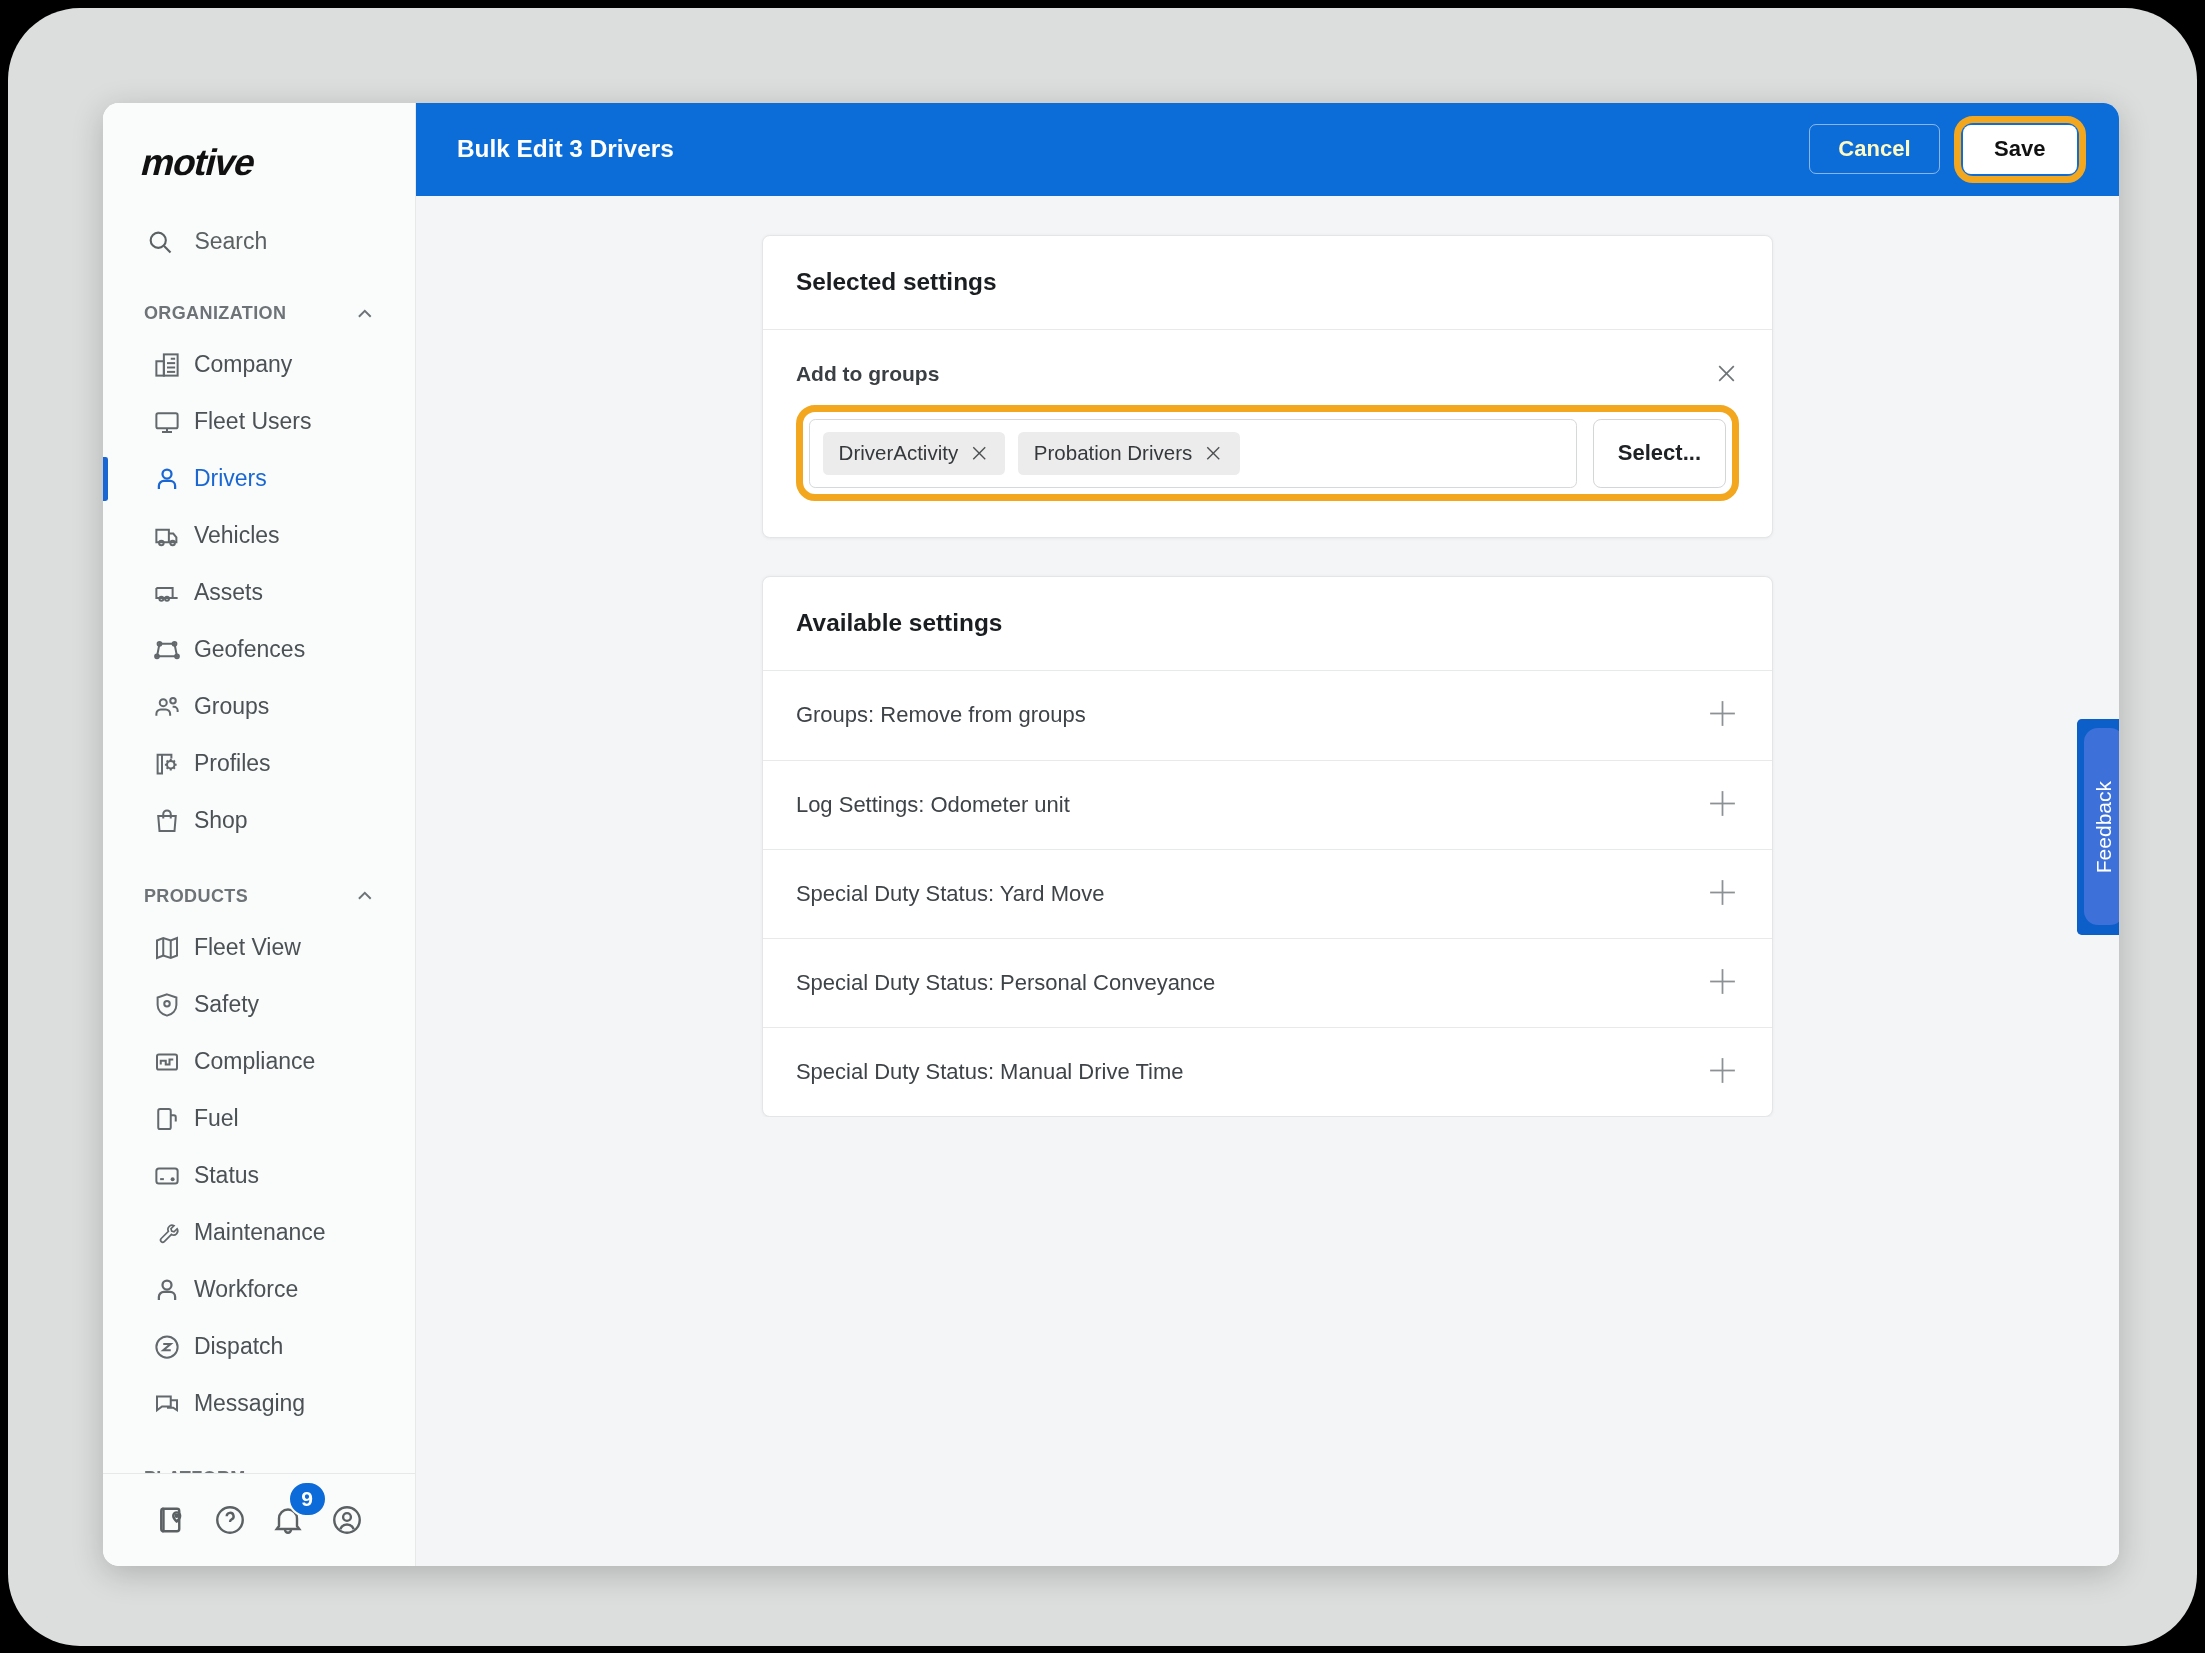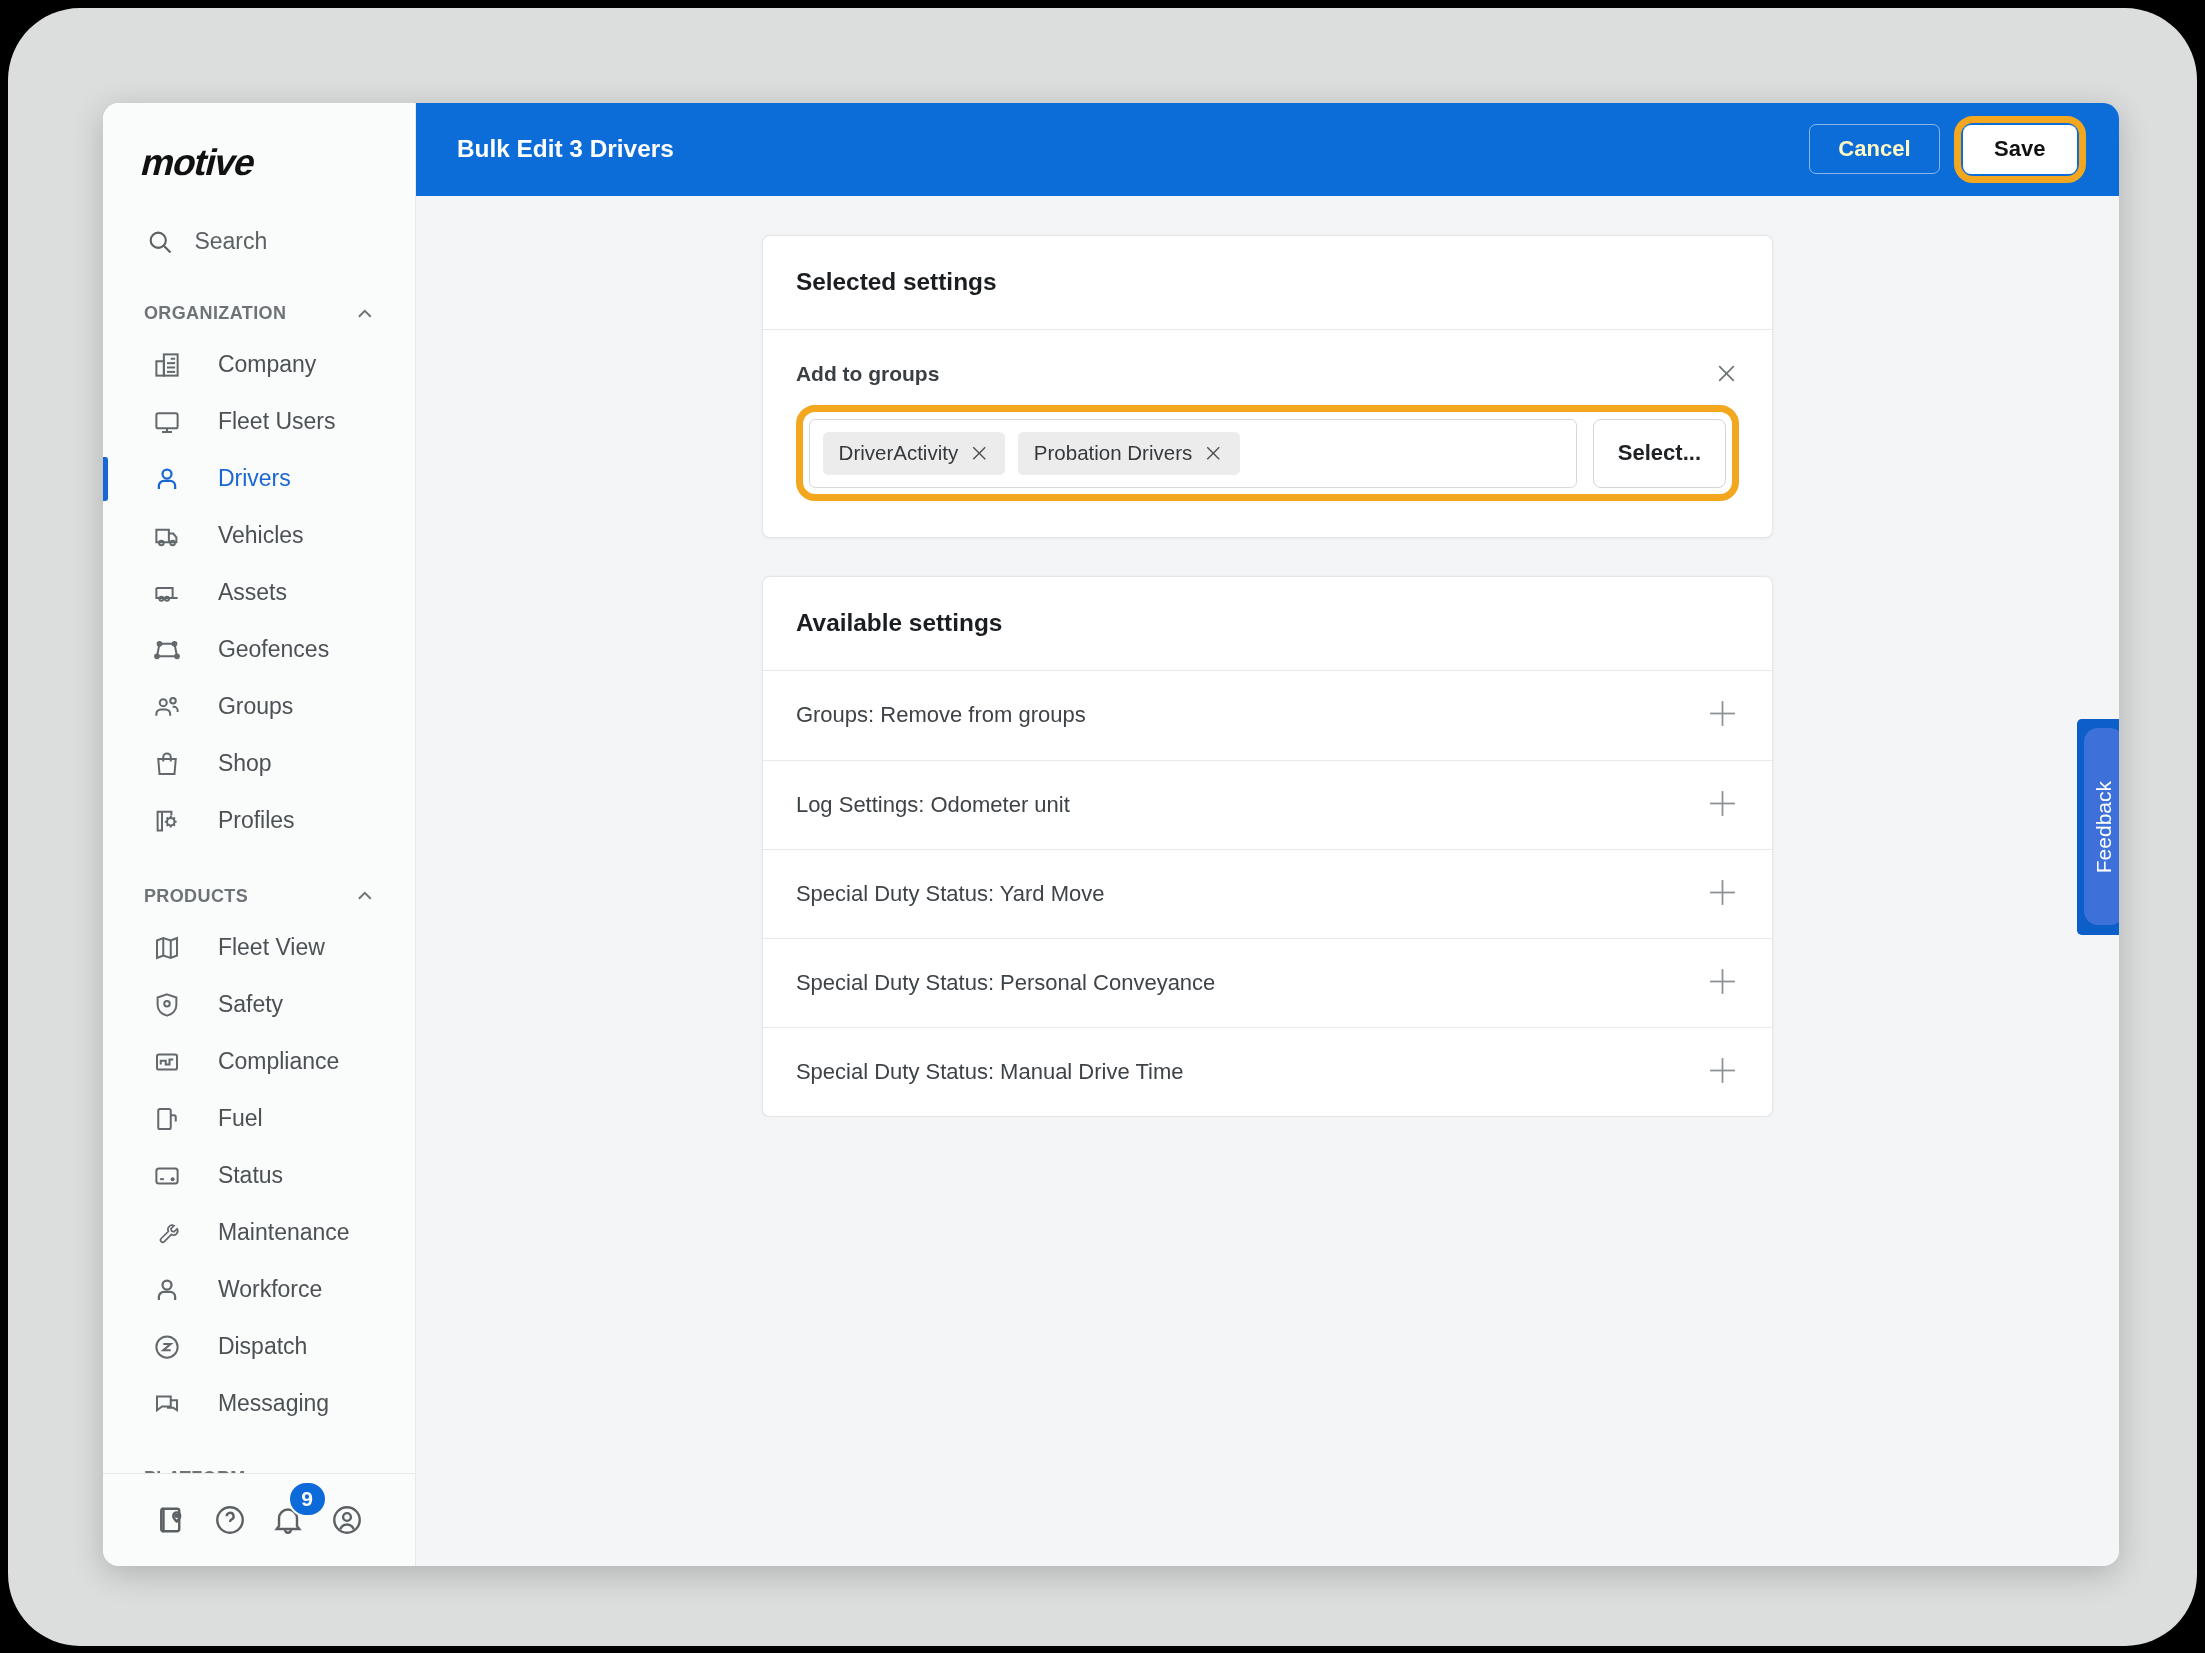--- a/index.html
+++ b/index.html
@@ -15,21 +15,21 @@
   
   .sidebar { width:313px; min-width:313px; background:#fafbfb; border-right:0.8px solid #e7e9e9;
              display:flex; flex-direction:column; }
   .logo { padding:39px 0 0 39px; font-size:37px; font-weight:800; letter-spacing:-1.2px; color:#111; }
   .logo .slant { display:inline-block; transform:skewX(-14deg); }
   .search-row { margin-top:33px; height:50px; display:flex; align-items:center; gap:20.5px; padding-left:43px;
                 color:#5b6163; font-size:23px; cursor:pointer; }
   .nav { flex:1; overflow:hidden; }
   .section-header { margin-top:23.6px; height:46px; display:flex; align-items:center; justify-content:space-between;
                     padding:0 38px 0 41px; color:#6d7376; font-size:18px; font-weight:700; letter-spacing:0.4px; }
-  .side-item { position:relative; height:57px; display:flex; align-items:center; gap:36px;
+  .side-item { position:relative; height:57px; display:flex; align-items:center; gap:12px;
                padding-left:49px; font-size:23px; color:#4b5154; cursor:pointer; }
   .side-item svg { width:30px; height:30px; stroke:#62686b; flex:none; }
   .side-item.active { color:#1a67d3; }
   .side-item.active svg { stroke:#1a67d3; }
   .active-bar { position:absolute; left:0; top:6.3px; bottom:6.3px; width:4.7px; background:#1a67d3; border-radius:0 2.4px 2.4px 0; }
 
   .side-footer { border-top:0.8px solid #e7e9e9; height:93px; display:flex; align-items:center;
                  justify-content:space-between; padding:0 50px; }
   .footer-icon { position:relative; width:36px; height:36px; cursor:pointer; }
   .footer-icon svg { width:36px; height:36px; stroke:#5b6163; }
@@ -178,33 +178,33 @@
               <circle cx="9" cy="8.5" r="2.8"></circle>
               <path d="M3.5 19v-1.5a3.5 3.5 0 0 1 3.5-3.5h4a3.5 3.5 0 0 1 3.5 3.5V19"></path>
               <circle cx="16.8" cy="7" r="2.2"></circle>
               <path d="M16.5 11.8h1a3 3 0 0 1 3 3V16"></path>
             </svg>
           <span>Groups</span>
         </div>
 
         <div class="side-item">
           <svg viewBox="0 0 24 24" fill="none" stroke-width="1.6">
-              <path d="M5 8h14l-1 12H6L5 8z"></path>
-              <path d="M9 10V6.5a3 3 0 0 1 6 0V10"></path>
-            </svg>
-          <span>Shop</span>
-        </div>
-
-        <div class="side-item">
-          <svg viewBox="0 0 24 24" fill="none" stroke-width="1.6">
               <path d="M8 4.5v15h-3.5v-15h11v3"></path>
               <circle cx="15" cy="12.5" r="3"></circle>
               <path d="M15 7.8v1.6M15 15.6v1.6M10.3 12.5h1.6M18.1 12.5h1.6M11.7 9.2l1.1 1.1M17.2 14.7l1.1 1.1M18.3 9.2l-1.1 1.1M12.8 14.7l-1.1 1.1"></path>
             </svg>
           <span>Profiles</span>
+        </div>
+
+        <div class="side-item">
+          <svg viewBox="0 0 24 24" fill="none" stroke-width="1.6">
+              <path d="M5 8h14l-1 12H6L5 8z"></path>
+              <path d="M9 10V6.5a3 3 0 0 1 6 0V10"></path>
+            </svg>
+          <span>Shop</span>
         </div>
 
         <div class="section-header">
           <span>PRODUCTS</span>
           <svg viewBox="0 0 24 24" fill="none" stroke="#6d7376" stroke-width="2" style="width:23.6px;height:23.6px">
               <polyline points="6,15 12,9 18,15"></polyline>
             </svg>
         </div>
 
         <div class="side-item">

